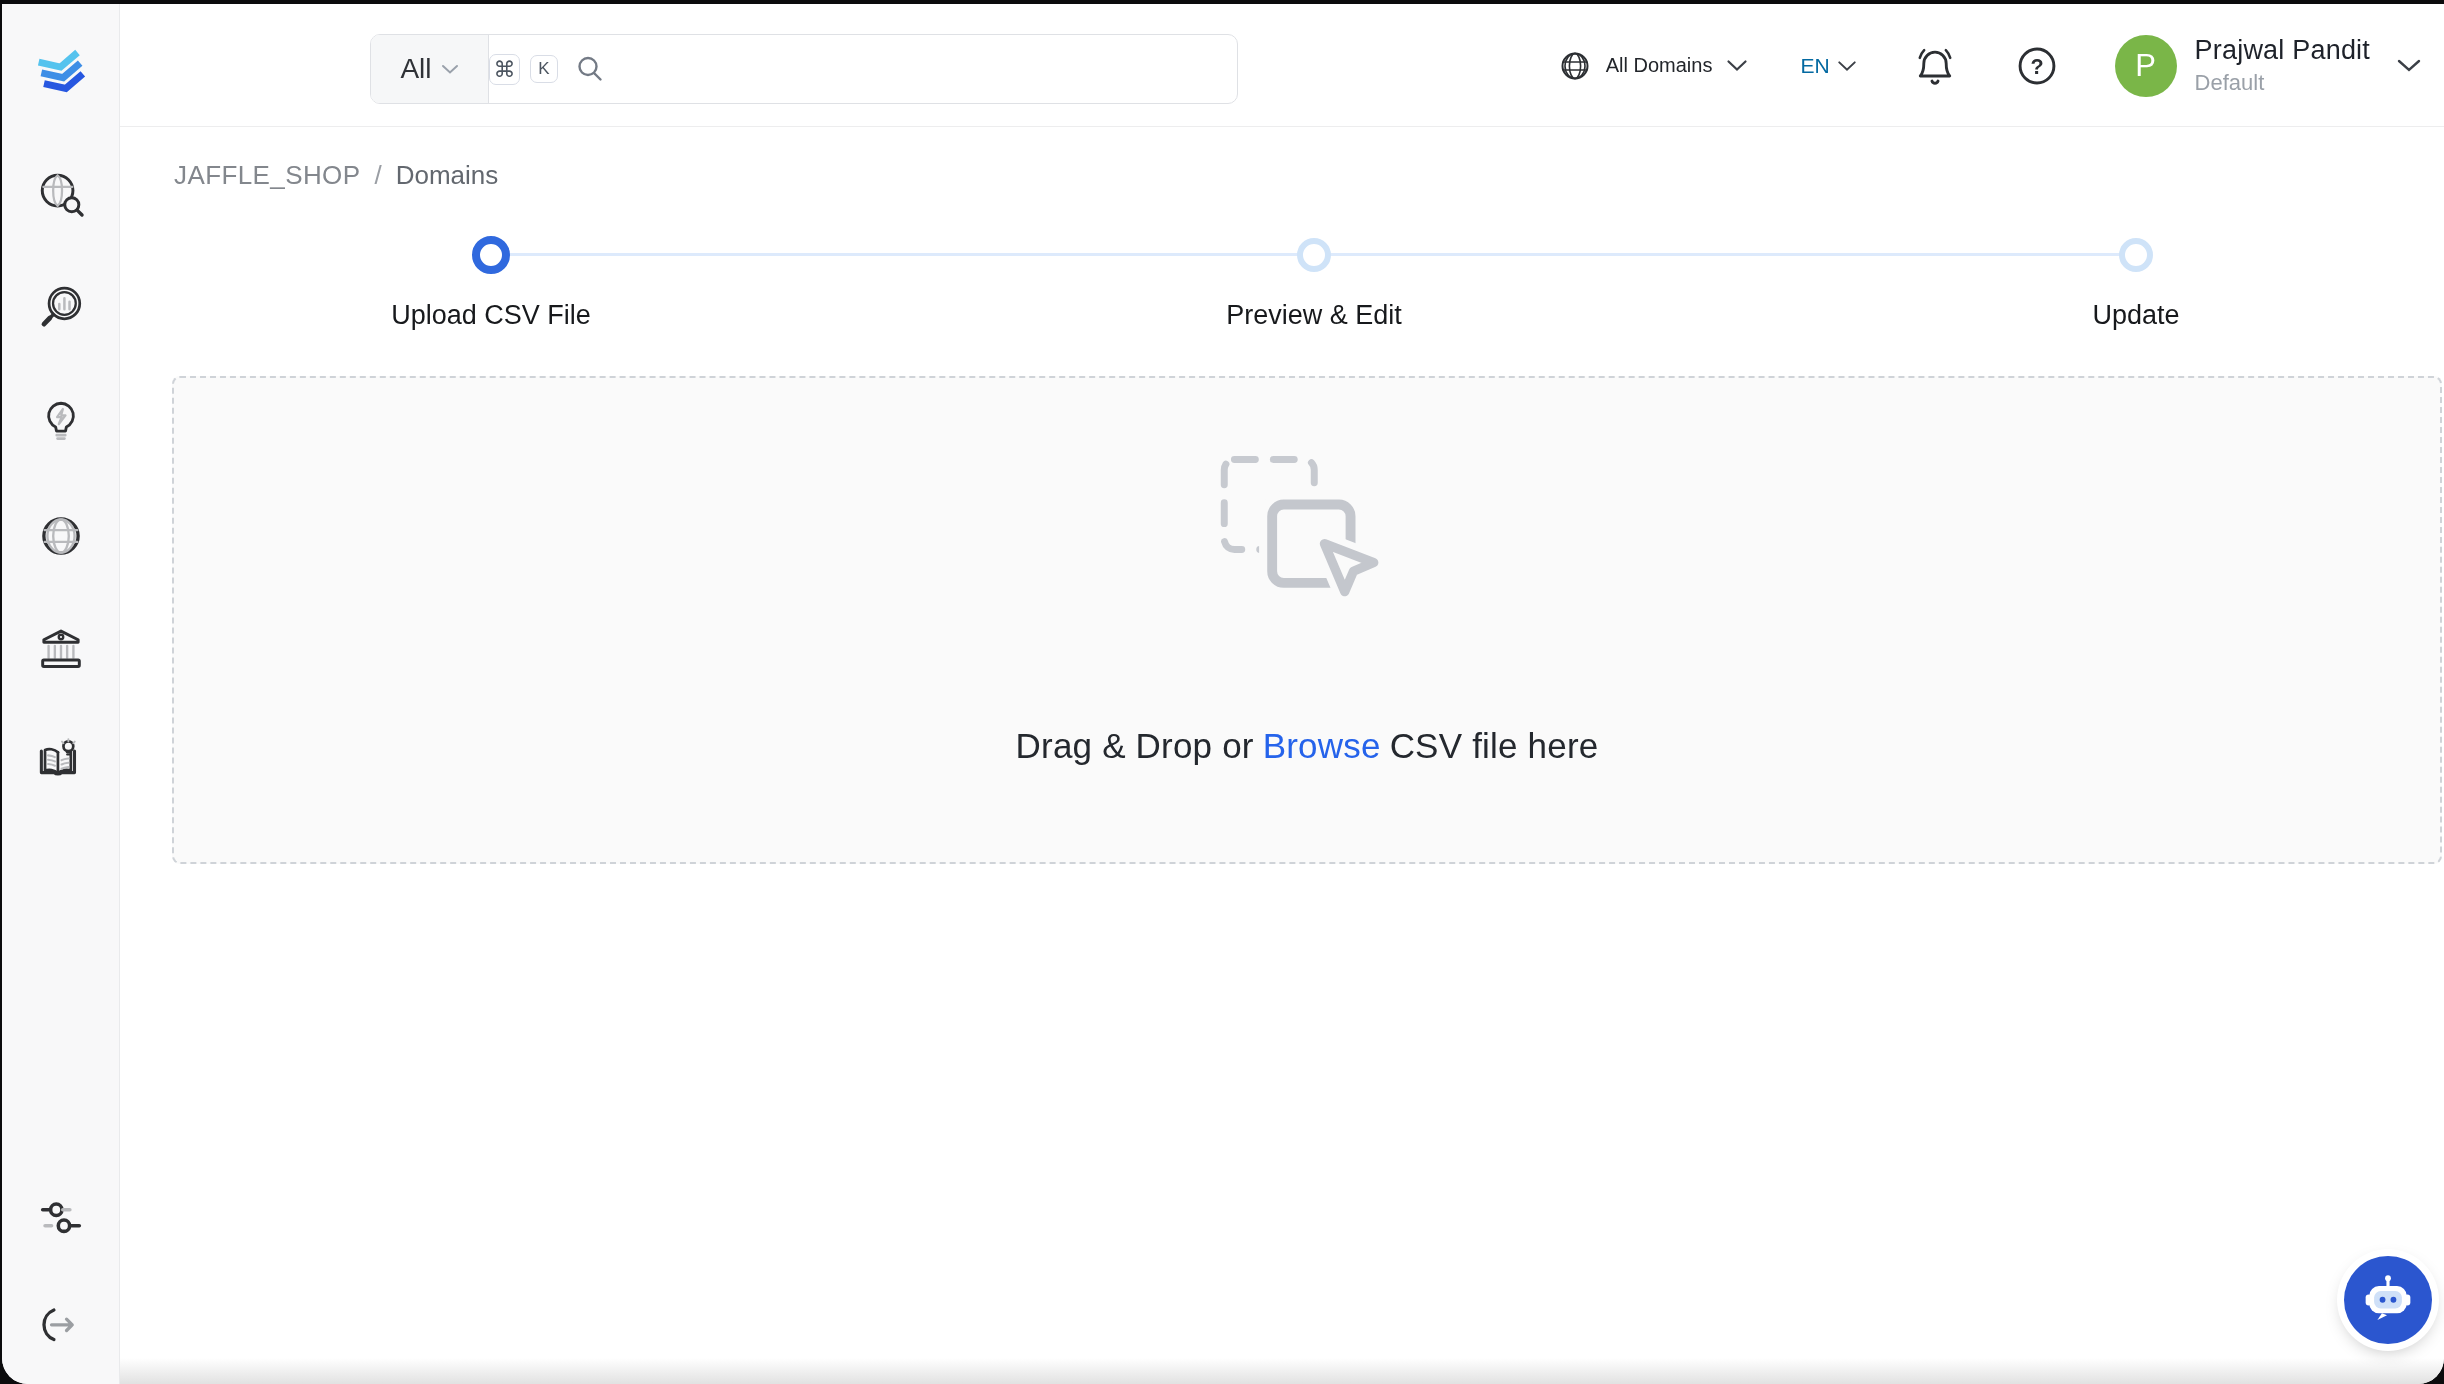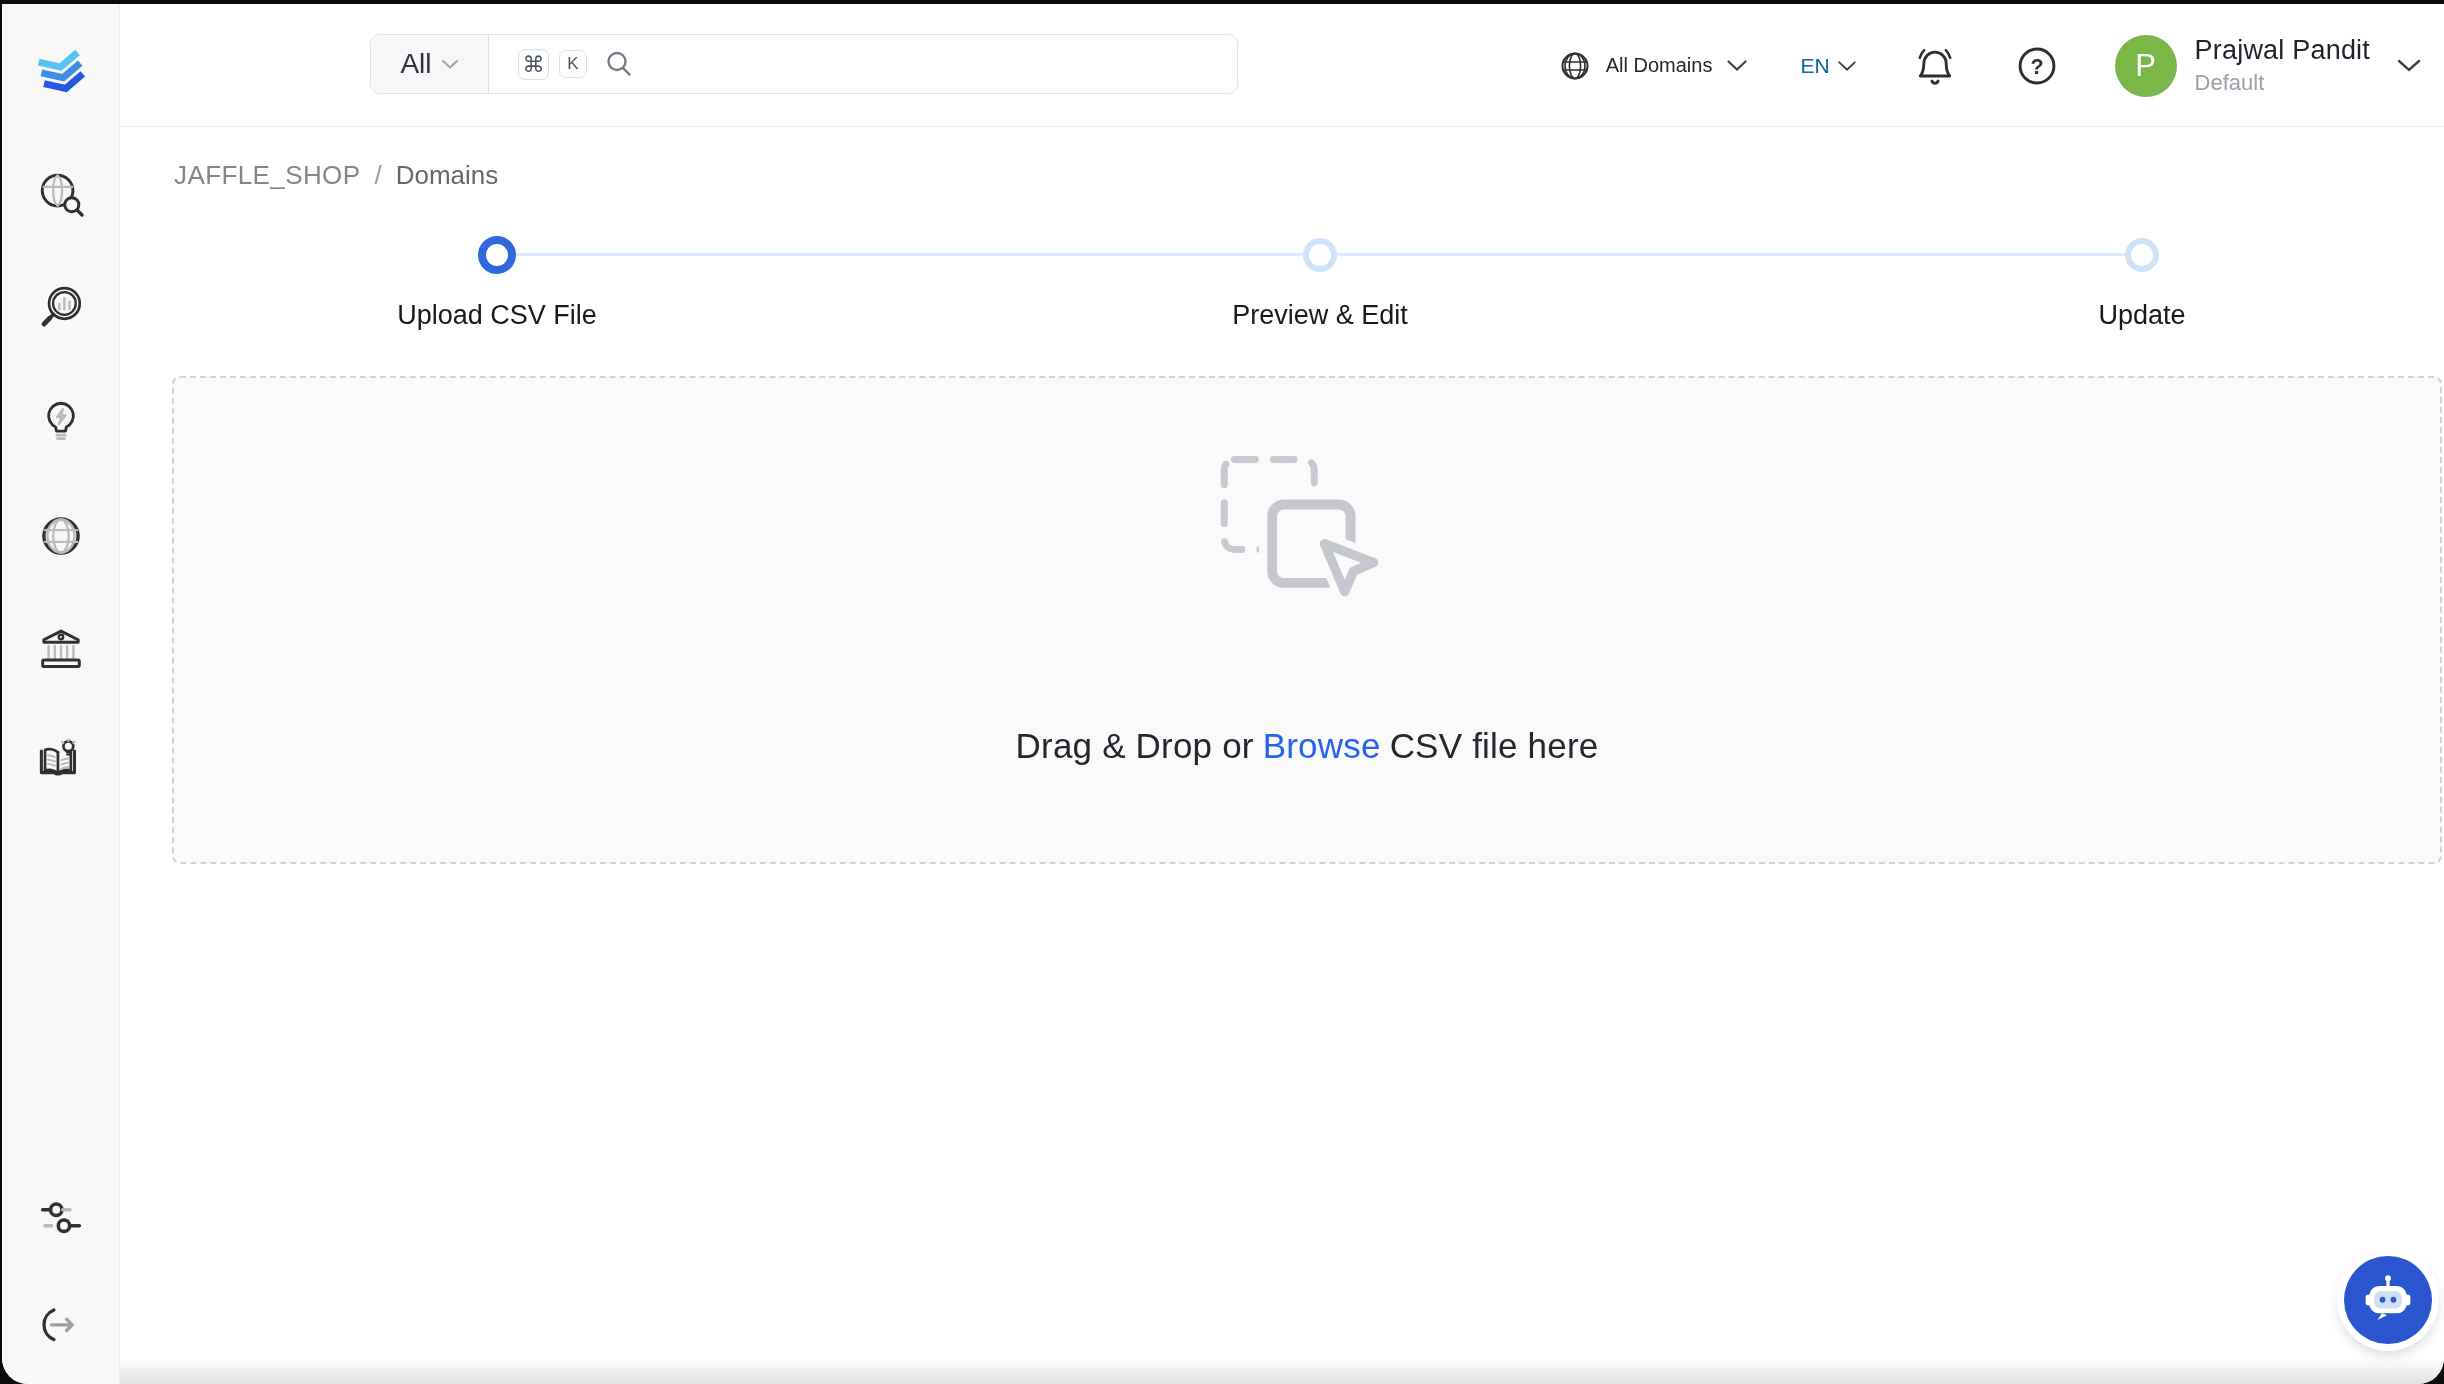--- a/index.html
+++ b/index.html
@@ -10,21 +10,21 @@
   
   .sidebar { position:absolute; left:0; top:0; bottom:0; width:118px; background:#f8f8f9; border-right:1px solid #e9eaec; z-index:5; }
   .logo-box { position:absolute; top:18px; left:0; width:118px; height:92px; display:flex; align-items:center; justify-content:center; cursor:pointer; }
   .side-nav { position:absolute; top:158px; left:0; width:118px; display:flex; flex-direction:column; align-items:center; gap:50px; }
   .side-item { width:66px; height:64px; display:flex; align-items:center; justify-content:center; cursor:pointer; }
   .side-bottom { position:absolute; bottom:26px; left:0; width:118px; display:flex; flex-direction:column; align-items:center; gap:44px; }
 
   
   .header { position:absolute; left:118px; right:0; top:0; height:123px; background:#fff; border-bottom:1px solid #ededee; z-index:4; }
 
-  .search-wrap { position:absolute; left:250px; top:30px; width:868px; height:60px; border:1.5px solid #dfe1e5; border-radius:10px; display:flex; align-items:stretch; background:#fff;gap:29px; }
+  .search-wrap { position:absolute; left:250px; top:30px; width:868px; height:70px; border:1.5px solid #dfe1e5; border-radius:10px; display:flex; align-items:stretch; background:#fff; }
   .search-cat { width:118px; background:#f6f7f8; border-right:1px solid #dfe1e5; border-radius:8.5px 0 0 8.5px; display:flex; align-items:center; justify-content:center; gap:9px; cursor:pointer; }
   .search-cat-label { font-size:28px; color:#2f3237; }
   .search-input { flex:1; border:none; outline:none; background:transparent; padding:0 16px 0 26px; font-size:27px; color:#33373d; font-family:"Liberation Sans", sans-serif; }
   .search-input::placeholder { color:#b9bfc9; }
   .kbd-group { display:flex; align-items:center; gap:10px; padding-right:18px; }
   .kbd { border:1.5px solid #d9dde6; border-radius:7px; background:#fff; color:#4c5560; display:flex; align-items:center; justify-content:center; }
   .kbd-cmd { width:31px; height:31px; font-size:22px; font-family:"DejaVu Sans", sans-serif; }
   .kbd-k  { width:28px; height:28px; font-size:17px; }
   .search-btn { display:flex; align-items:center; justify-content:center; padding:0 6px; cursor:pointer; }
 
@@ -44,21 +44,21 @@
   .user-chevron { margin-left:26px; }
 
   
   .main { position:absolute; left:118px; top:124px; right:0; bottom:0; background:#fff; }
   .breadcrumb { position:absolute; left:54px; top:32px; display:flex; align-items:center; gap:14px; font-size:26px; }
   .crumb-root { color:#83878d; cursor:pointer; letter-spacing:.4px; }
   .crumb-sep { color:#9a9ea4; }
   .crumb-current { color:#63686f; }
 
   
-  .stepper { position:absolute; left:13px; top:0; right:0; height:220px; }
+  .stepper { position:absolute; left:7px; top:0; right:0; height:220px; }
   .step-line { position:absolute; top:125px; height:3px; background:#ddeafc; }
   .step-circle { position:absolute; border-radius:50%; background:#fff; }
   .step-circle.active { width:38px; height:38px; border:8px solid #3069de; top:108px; }
   .step-circle.upcoming { width:34px; height:34px; border:6px solid #cfe3f8; top:110px; }
   .step-label { position:absolute; top:172px; transform:translateX(-50%); font-size:27px; color:#17191c; white-space:nowrap; }
 
   
   .dropzone { position:absolute; left:52px; top:248px; width:2270px; height:488px; border:2px dashed #cfd3d8; border-radius:8px; background:#fafafa; display:flex; flex-direction:column; align-items:center; cursor:pointer; }
   .dz-icon { margin-top:74px; }
   .dz-text { margin-top:108px; font-size:35px; font-weight:500; color:#24282e; letter-spacing:.2px; }

